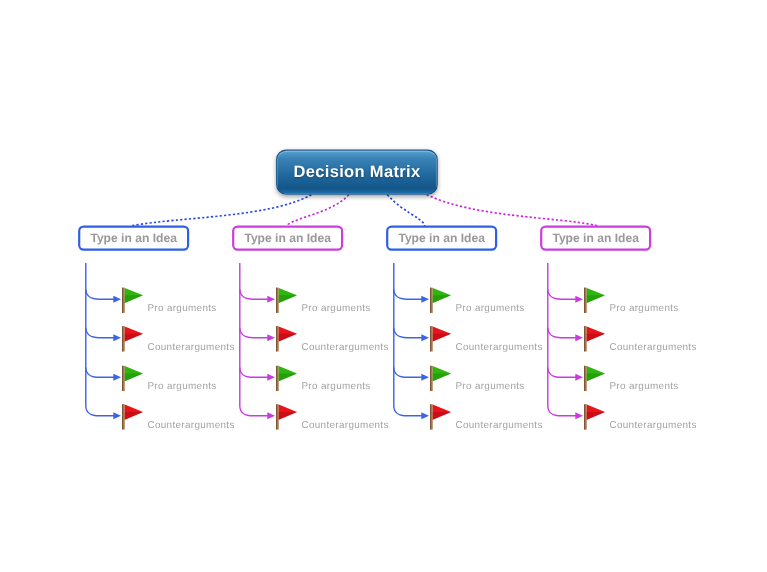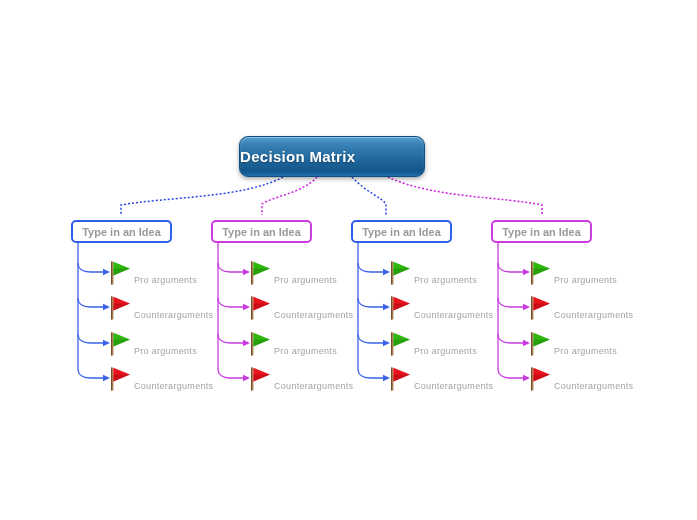--- a/index.html
+++ b/index.html
@@ -2,32 +2,32 @@
 <html><head>
 <meta charset="utf-8">
 <style>
   html,body{margin:0;padding:0;background:#fff;}
   .canvas{
     position:relative;width:697px;height:520px;background:#ffffff;overflow:hidden;
     font-family:"Liberation Sans", sans-serif;
   }
   .wires{position:absolute;left:0;top:0;width:697px;height:520px;pointer-events:none;}
   .root-node{
-    position:absolute;left:239px;top:136px;width:186px;height:41px;
+    position:absolute;left:251px;top:136px;width:147px;height:41px;
     box-sizing:border-box;border:1px solid #0f4f85;border-radius:9px;
     background:linear-gradient(180deg,#56a0d0 0%,#3a83b6 18%,#22699f 55%,#135689 88%,#1d6fb0 100%);
     box-shadow:0 2px 4px rgba(0,0,0,0.35), inset 0 1px 1px rgba(255,255,255,0.35);
-    display:flex;align-items:center;justify-content:flex-start;
+    display:flex;align-items:center;justify-content:center;
   }
   .root-node span{
     color:#ffffff;font-size:15px;font-weight:bold;letter-spacing:0.3px;
     text-shadow:0 1px 2px rgba(0,0,0,0.35);white-space:nowrap;
   }
   .node{
-    position:absolute;top:220px;width:101px;height:23px;box-sizing:border-box;
+    position:absolute;top:205px;width:101px;height:23px;box-sizing:border-box;
     background:#ffffff;border:2px solid;border-radius:5px;
     display:flex;align-items:center;justify-content:center;
   }
   .node span{color:#999999;font-size:11px;font-weight:bold;white-space:nowrap;}
   .node.blue{border-color:#2e5fe6;}
   .node.magenta{border-color:#cb3ddd;}
   .leaf{
     position:absolute;height:26px;display:flex;align-items:flex-end;cursor:default;
   }
   .leaf .flag{flex:0 0 auto;}

